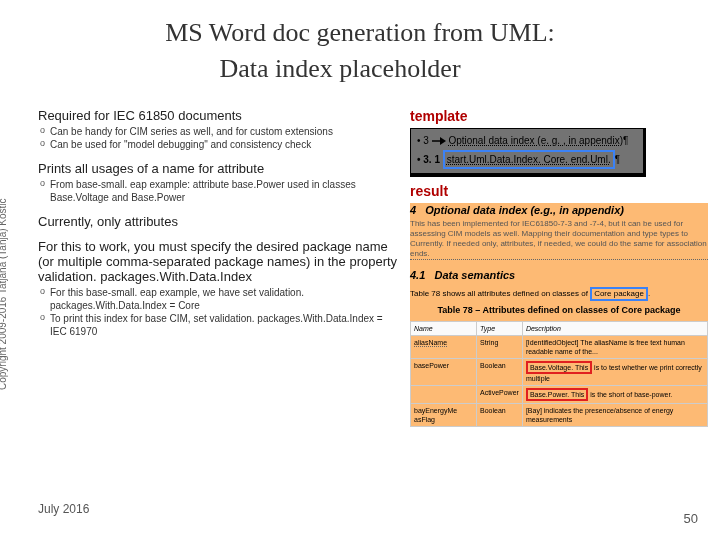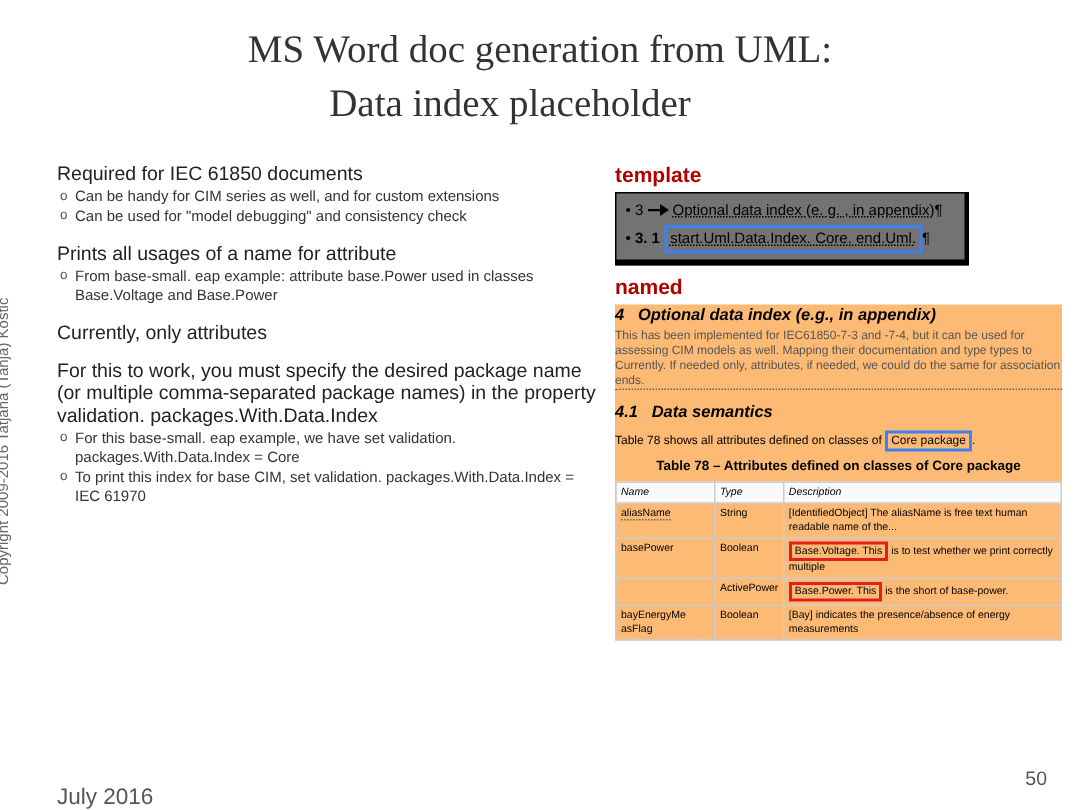--- a/index.html
+++ b/index.html
@@ -123,22 +123,22 @@
     bottom: 150px;
     transform: rotate(-90deg);
     transform-origin: left bottom;
     font-size: 10px;
     color: #666;
     white-space: nowrap;
   }
   .footer-date {
     position: absolute;
     left: 38px;
-    bottom: 0;
-    font-size: 15px;
+    bottom: 24px;
+    font-size: 12px;
     color: #555;
   }
   .footer-page {
     position: absolute;
     right: 22px;
     bottom: 14px;
     font-size: 13px;
     color: #555;
   }
   .bold { font-weight: bold; }
@@ -187,21 +187,21 @@
           <polygon points="14,5 8,1 8,9" fill="#000"></polygon>
         </svg>
       <span class="uline2">Optional data index (e. g. , in appendix)</span>¶
     </div>
     <div style="margin-top:2px">
       <span class="bold">• 3. 1</span>
       <span class="redbox uline2">start.Uml.Data.Index. Core. end.Uml.</span>¶
     </div>
   </div>
 
-  <div class="right-label">named</div>
+  <div class="right-label">result</div>
   <div class="result-box">
     <div class="result-heading">
       <span>4</span>&nbsp;&nbsp;
       <span>Optional data index (e.g., in appendix)</span>
     </div>
     <div class="result-para underline">This has been implemented for IEC61850-7-3 and -7-4, but it can be used for assessing CIM models as well. Mapping their documentation and type types to Currently. If needed only, attributes, if needed, we could do the same for association ends.</div>
     <div class="result-sub">
       <span>4.1</span>&nbsp;&nbsp;
       <span>Data semantics</span>
     </div>

